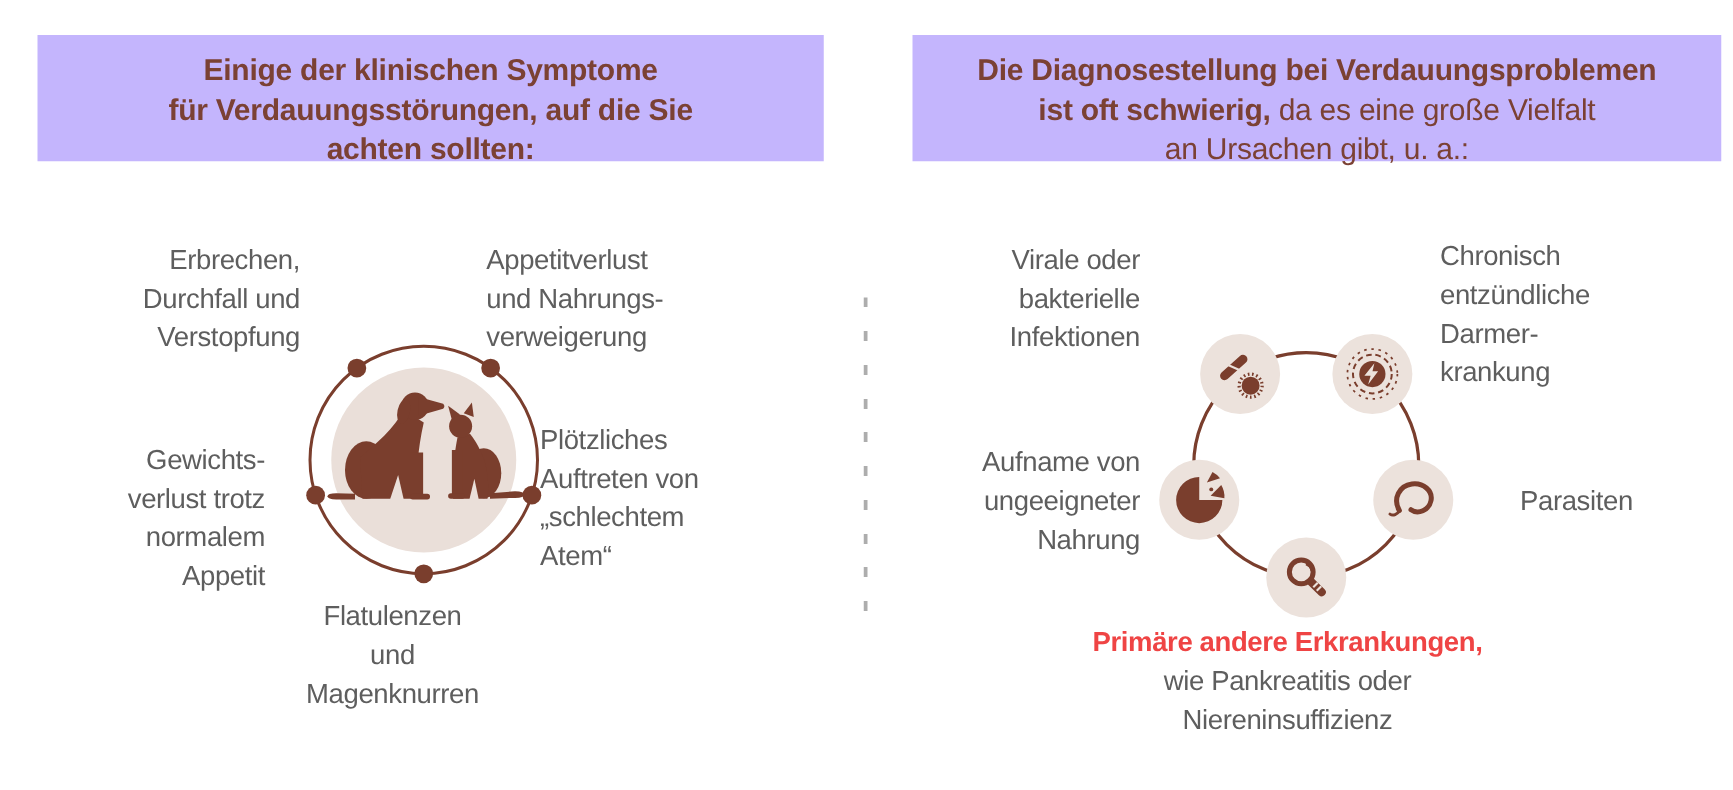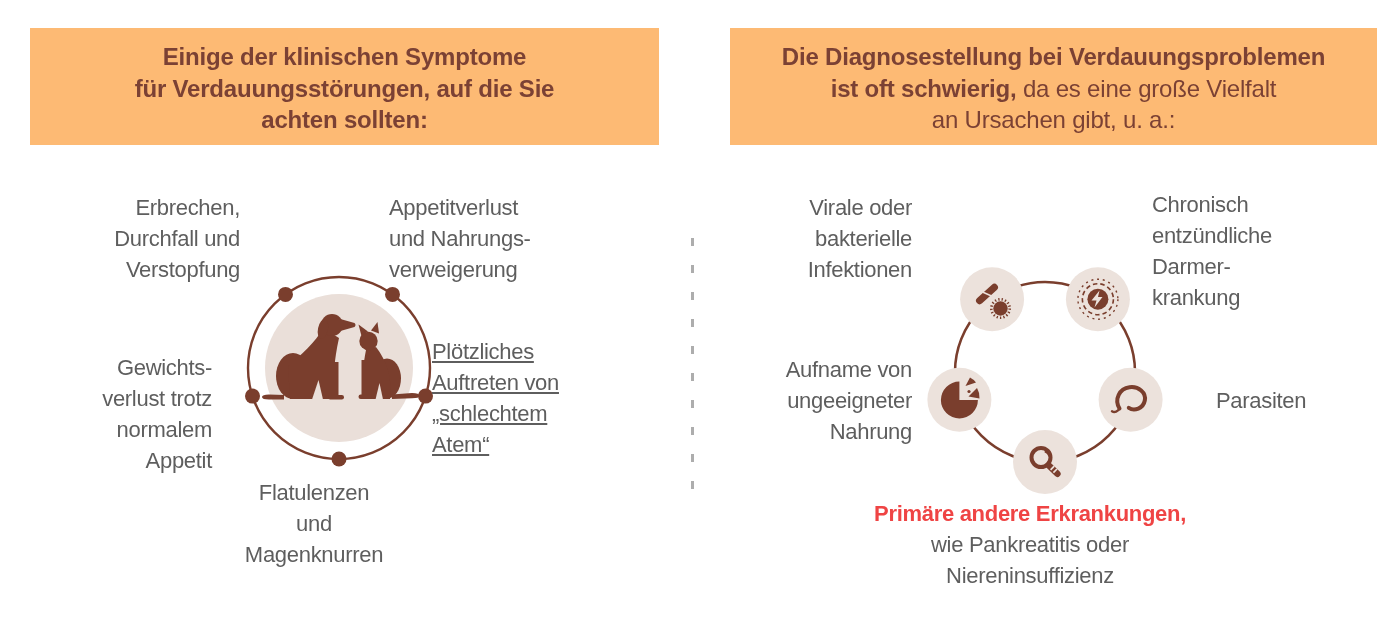--- a/index.html
+++ b/index.html
@@ -5,22 +5,22 @@
   html,body{margin:0;padding:0;background:#ffffff;}
   #canvas{
     position:relative;
     width:1386px;height:632px;
     background:#ffffff;
     font-family:"Liberation Sans", sans-serif;
     overflow:hidden;
   }
   .header-box{
     position:absolute;
-    top:28px;height:117px;
-    background:#fdba74;
+    top:28px;height:101px;
+    background:#c4b5fd;
     color:#7b4134;
     font-size:24px;
     font-weight:bold;
     line-height:31.5px;
     text-align:center;
     white-space:pre-line;
     letter-spacing:-0.2px;
     box-sizing:border-box;
     padding-top:13px;
   }
@@ -102,21 +102,21 @@
     <div class="label align-right" style="left:40px;top:192px;width:200px;">Erbrechen,
 Durchfall und
 Verstopfung</div>
     <div class="label align-left" style="left:389px;top:192px;width:220px;">Appetitverlust
 und Nahrungs-
 verweigerung</div>
     <div class="label align-right" style="left:32px;top:352px;width:180px;">Gewichts-
 verlust trotz
 normalem
 Appetit</div>
-    <div class="label align-left" style="left:432px;top:336px;width:220px;text-decoration:underline;">Plötzliches
+    <div class="label align-left" style="left:432px;top:336px;width:220px;">Plötzliches
 Auftreten von
 „schlechtem
 Atem“</div>
     <div class="label align-center" style="left:194px;top:477px;width:240px;">Flatulenzen
 und
 Magenknurren</div>
   </div>
 
   <div id="divider"></div>
 

